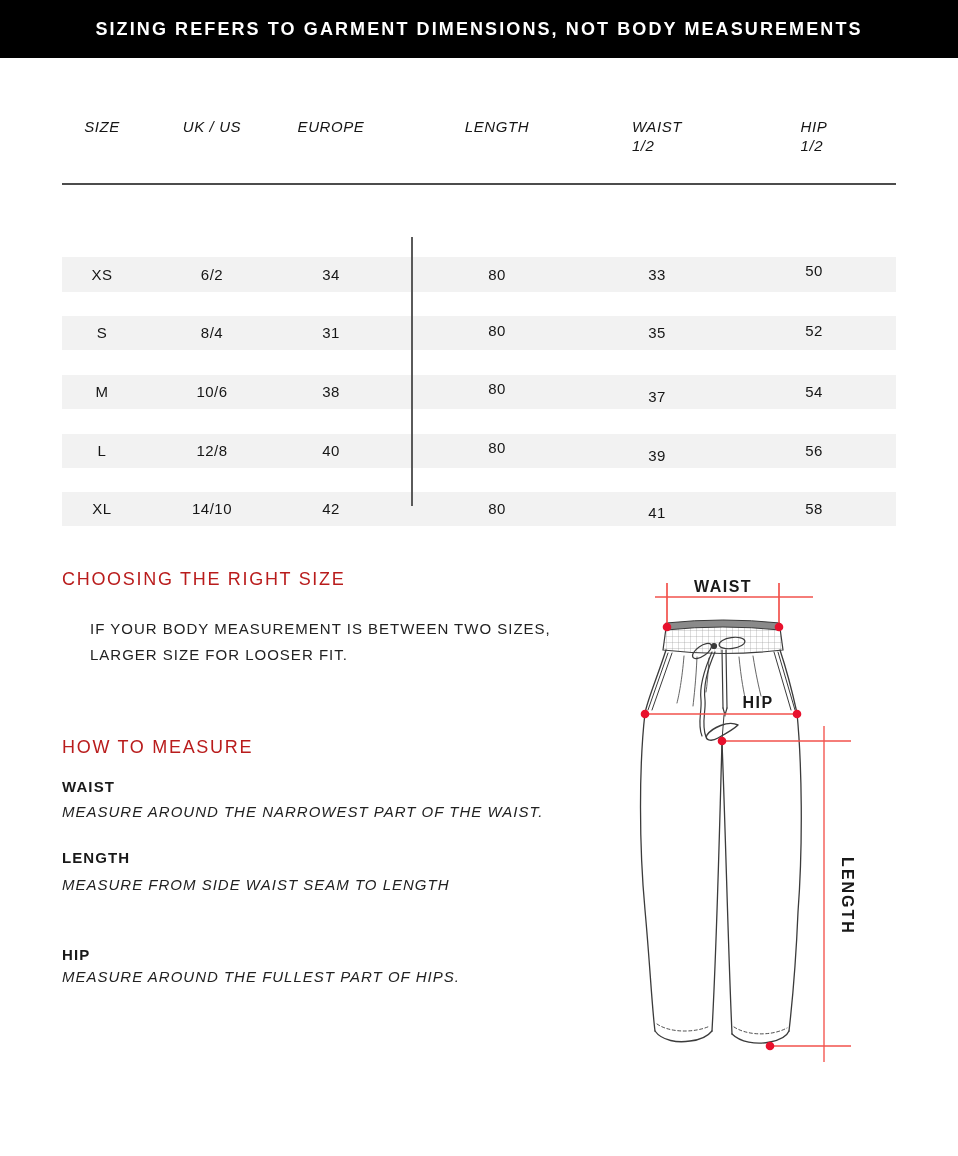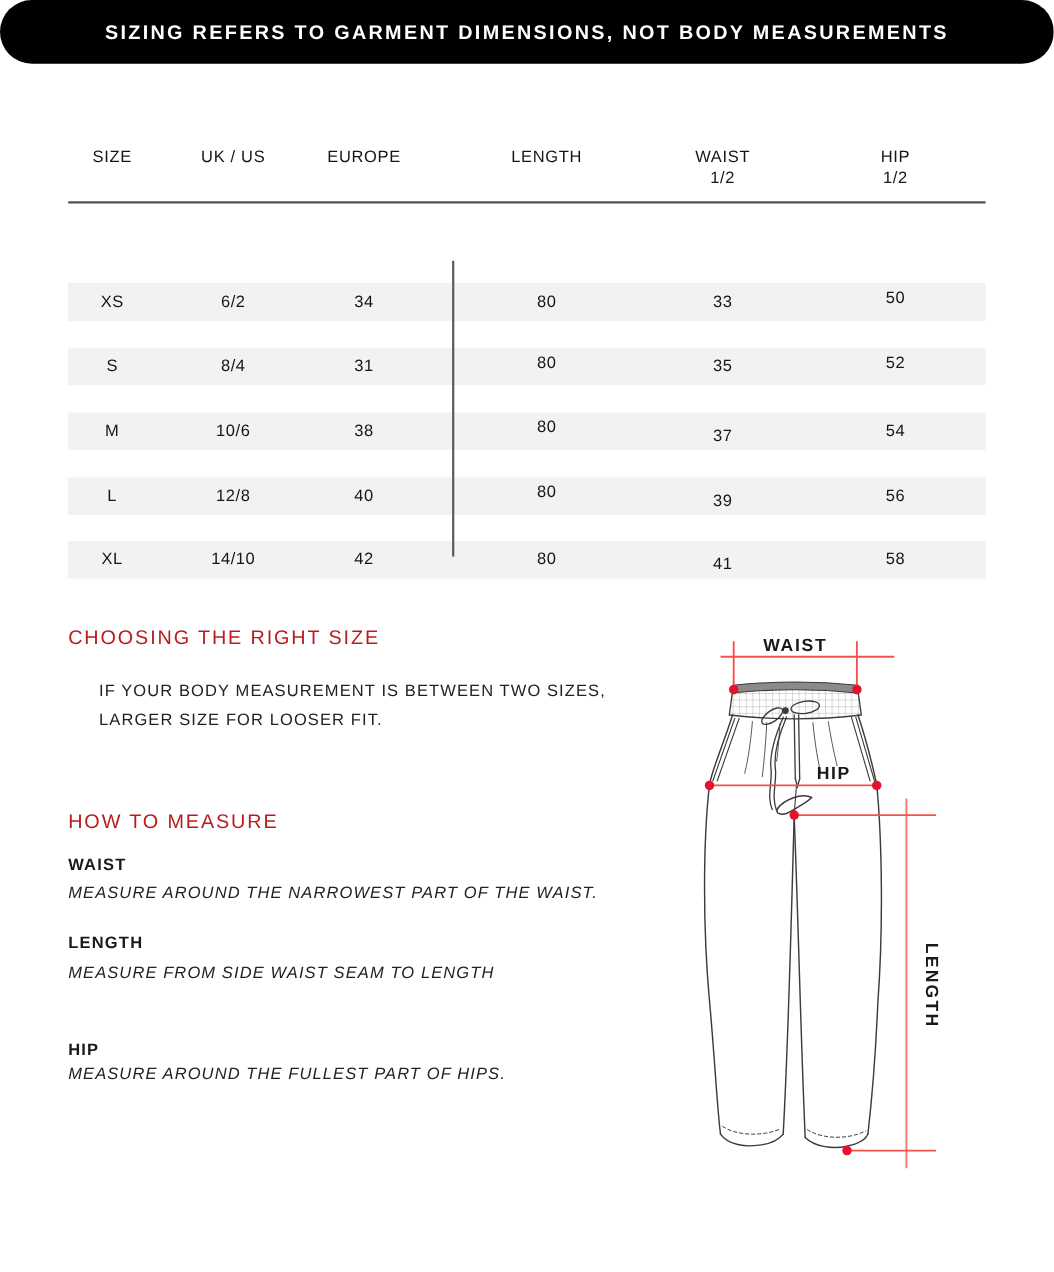--- a/index.html
+++ b/index.html
@@ -3,29 +3,29 @@
 <meta charset="utf-8">
 <style>
   html,body{margin:0;padding:0;}
   body{
     width:958px;height:1156px;position:relative;background:#ffffff;
     font-family:"Liberation Sans","DejaVu Sans",sans-serif;color:#1d1d1d;overflow:hidden;
   }
   
   .banner{
     position:absolute;left:0;top:0;width:958px;height:58px;background:#000;
-    display:flex;align-items:center;justify-content:center;border-radius:29px;
+    display:flex;align-items:center;justify-content:center;
   }
   .banner span{
     color:#fff;font-size:18px;font-weight:bold;letter-spacing:2.1px;white-space:nowrap;
   }
   
   .thead{position:absolute;left:62px;top:117px;width:834px;height:40px;
     font-size:15px;letter-spacing:.6px;color:#161616;font-weight:500;}
-  .hdr{position:absolute;top:16px;transform:translateX(-50%);text-align:center;line-height:19px;white-space:nowrap;}
+  .hdr{position:absolute;top:0;transform:translateX(-50%);line-height:19px;white-space:nowrap;font-style:italic;}
   .c1{left:40px}.c2{left:150px}.c3{left:269px}.c4{left:435px}.c5{left:595px}.c6{left:752px}
   .head-rule{position:absolute;left:62px;top:183px;width:834px;height:2px;background:#4c4c4c;}
   .trow{position:absolute;left:62px;width:834px;height:34px;background:#f2f2f2;
     line-height:34px;font-size:15px;letter-spacing:.5px;color:#161616;margin-top:20px;}
   .r1{top:237px;height:35px;line-height:35px}.r2{top:296px}.r3{top:355px}.r4{top:414px}.r5{top:472px}
   .cell{position:absolute;transform:translateX(-50%);white-space:nowrap;}
   .uy2{transform:translate(-50%,-2px)}.uy3{transform:translate(-50%,-3px)}.uy4{transform:translate(-50%,-4px)}
   .dy4{transform:translate(-50%,4px)}.dy5{transform:translate(-50%,5px)}
   .vdivider{position:absolute;left:411px;top:237px;width:2px;height:269px;background:#5a5a5a;}
   

